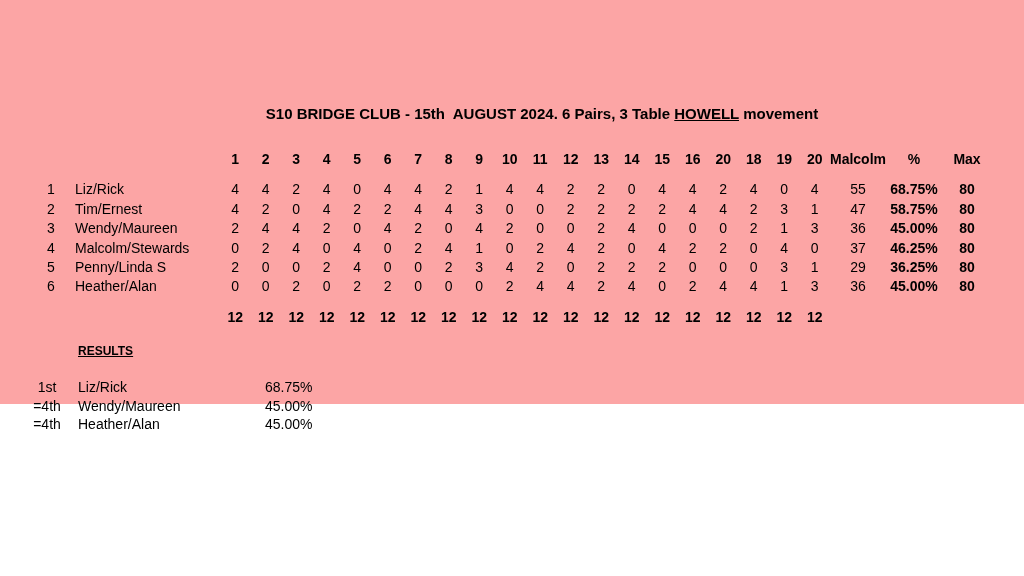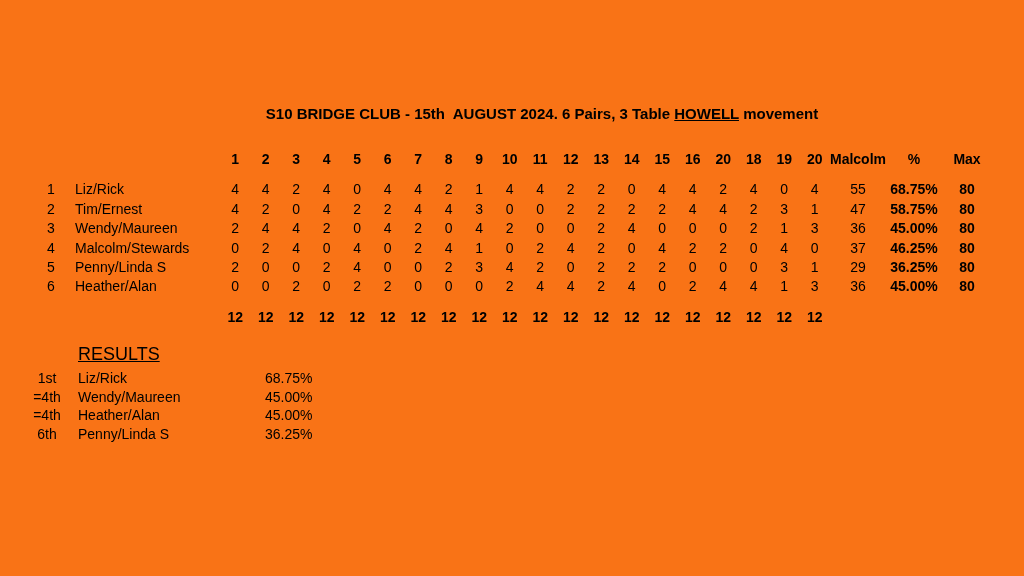--- a/index.html
+++ b/index.html
@@ -5,22 +5,22 @@
   * { margin: 0; padding: 0; box-sizing: border-box; }
   html, body { background: #ffffff; }
   body {
     width: 1024px; height: 576px;
     font-family: "Liberation Sans", sans-serif;
     color: #000000;
     overflow: hidden;
   }
   .page {
     position: relative;
-    width: 1024px; height: 576px;
-    background: #f97316;
+    width: 1024px; height: 404px;
+    background: #fca5a5;
   }
   .title {
     position: absolute;
     top: 105px; left: 60px; width: 964px;
     text-align: center;
     font-size: 15px;
     font-weight: bold;
     white-space: pre;
   }
   .title .u { text-decoration: underline; }
@@ -50,25 +50,25 @@
   .c-max  { width: 50px; font-weight: bold !important; margin-top: 28px; }
   td.c-pct { font-size: 12.5px; }
   tr.spacer td { height: 11px; line-height: 11px; }
   tr.sums td { font-weight: bold; }
 
   .results {
     position: absolute;
     top: 344px; left: 20px;
   }
   .results-heading {
-    font-size: 18px;
-    font-weight: normal;
+    font-size: 12px;
+    font-weight: bold;
     text-decoration: underline;
     margin-left: 58px;
-    margin-bottom: 4px;
+    margin-bottom: 20px;
   }
   table.results-table { border-collapse: collapse; table-layout: fixed; }
   table.results-table td {
     font-size: 14px;
     height: 18.7px;
     line-height: 18.7px;
     padding: 0;
     white-space: nowrap;
   }
   .r-rank { width: 54px; text-align: center; }
@@ -327,22 +327,17 @@
           <tr>
           <td class="r-rank">=4th</td>
           <td class="r-name">Wendy/Maureen</td>
           <td class="r-pct">45.00%</td>
         </tr>
           <tr>
           <td class="r-rank">=4th</td>
           <td class="r-name">Heather/Alan</td>
           <td class="r-pct">45.00%</td>
         </tr>
-          <tr>
-          <td class="r-rank">6th</td>
-          <td class="r-name">Penny/Linda S</td>
-          <td class="r-pct">36.25%</td>
-        </tr>
         </tbody>
     </table>
   </div>
 
 </div>
 
 </body></html>

